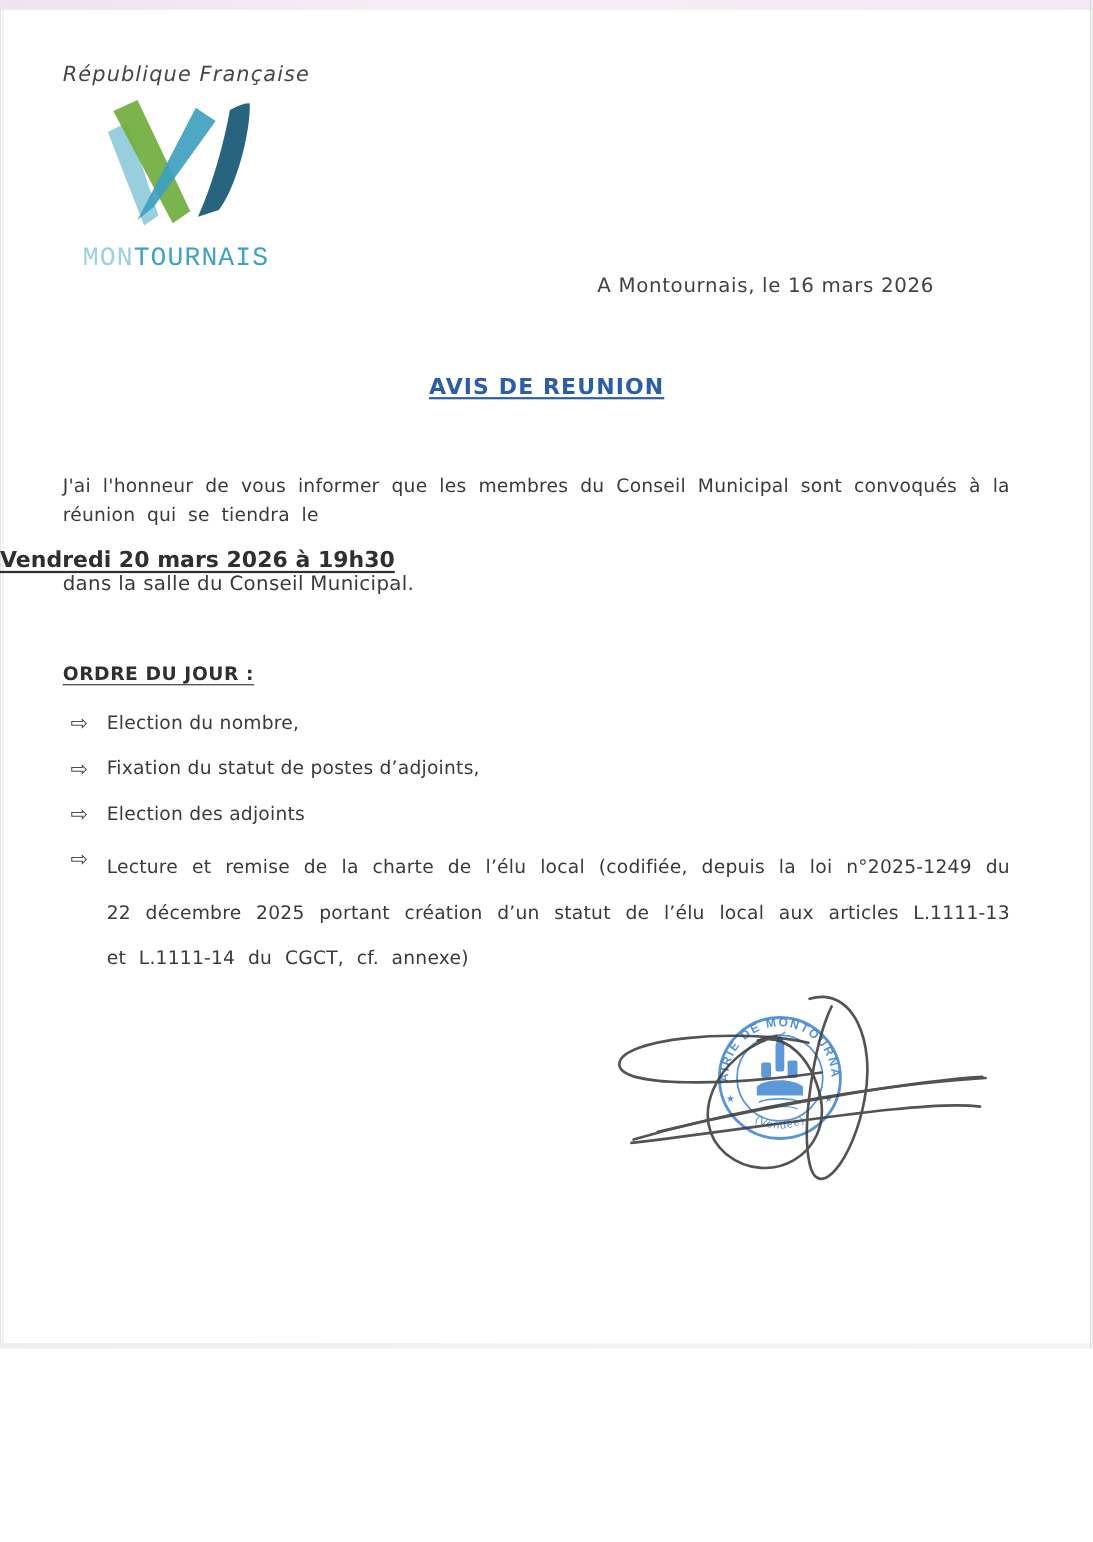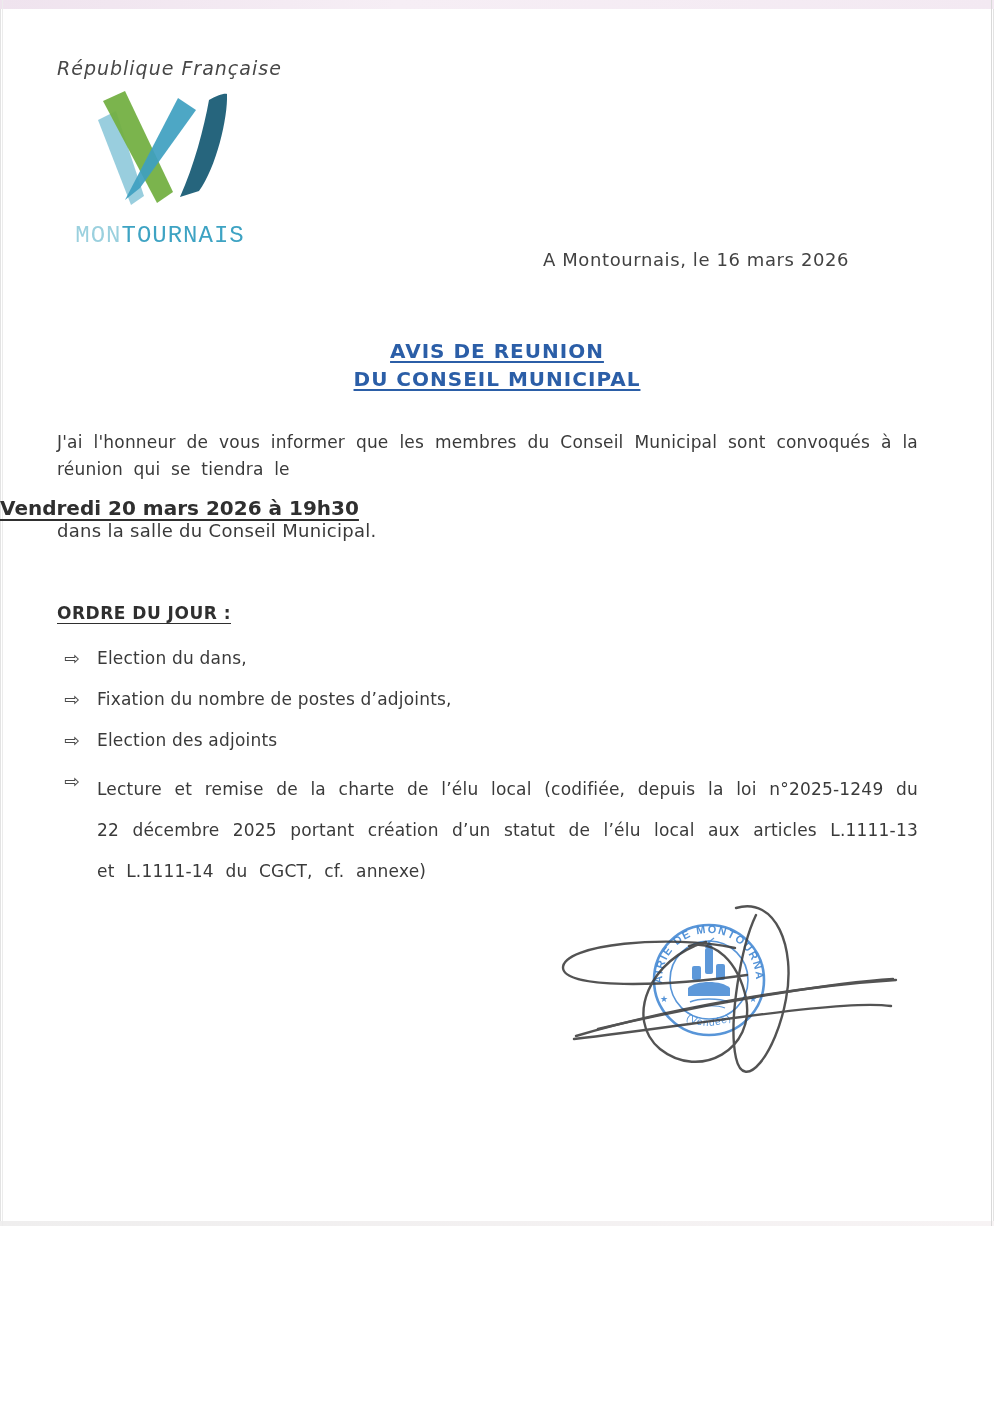--- a/index.html
+++ b/index.html
@@ -116,41 +116,40 @@
         <path d="M 131,12 C 138,8 146,5 149,6 C 150,30 138,80 121,103 L 102,109 C 116,78 126,40 131,12 Z" fill="#1d5f78" opacity="0.96"></path>
       </g>
     </svg>
     <div class="wordmark"><span class="wm-light">MON</span><span class="wm-dark">TOURNAIS</span></div>
   </div>
 
   <div class="dateline">A Montournais, le 16 mars 2026</div>
 
   <div class="doc-title">
     <div class="tline">AVIS DE REUNION</div>
-    <div class="tline">DU CONSEIL MUNICIPAL</div>
   </div>
 
   <div class="intro">J'ai l'honneur de vous informer que les membres du Conseil Municipal sont convoqués à la réunion qui se tiendra le</div>
 
   <div class="meeting-line">
     <span>Vendredi 20 mars 2026 à 19h30</span>
   </div>
 
   <div class="location-line">dans la salle du Conseil Municipal.</div>
 
   <div class="agenda-heading">ORDRE DU JOUR :</div>
 
   <div class="agenda">
     <div class="agenda-row">
       <span class="bullet">⇨</span>
-      <span class="item-text">Election du dans,</span>
+      <span class="item-text">Election du nombre,</span>
     </div>
     <div class="agenda-row">
       <span class="bullet">⇨</span>
-      <span class="item-text">Fixation du nombre de postes d’adjoints,</span>
+      <span class="item-text">Fixation du statut de postes d’adjoints,</span>
     </div>
     <div class="agenda-row">
       <span class="bullet">⇨</span>
       <span class="item-text">Election des adjoints</span>
     </div>
     <div class="agenda-row long">
       <span class="bullet">⇨</span>
       <span class="item-text">Lecture et remise de la charte de l’élu local (codifiée, depuis la loi n°2025-1249 du 22 décembre 2025 portant création d’un statut de l’élu local aux articles L.1111-13 et L.1111-14 du CGCT, cf. annexe)</span>
     </div>
   </div>

